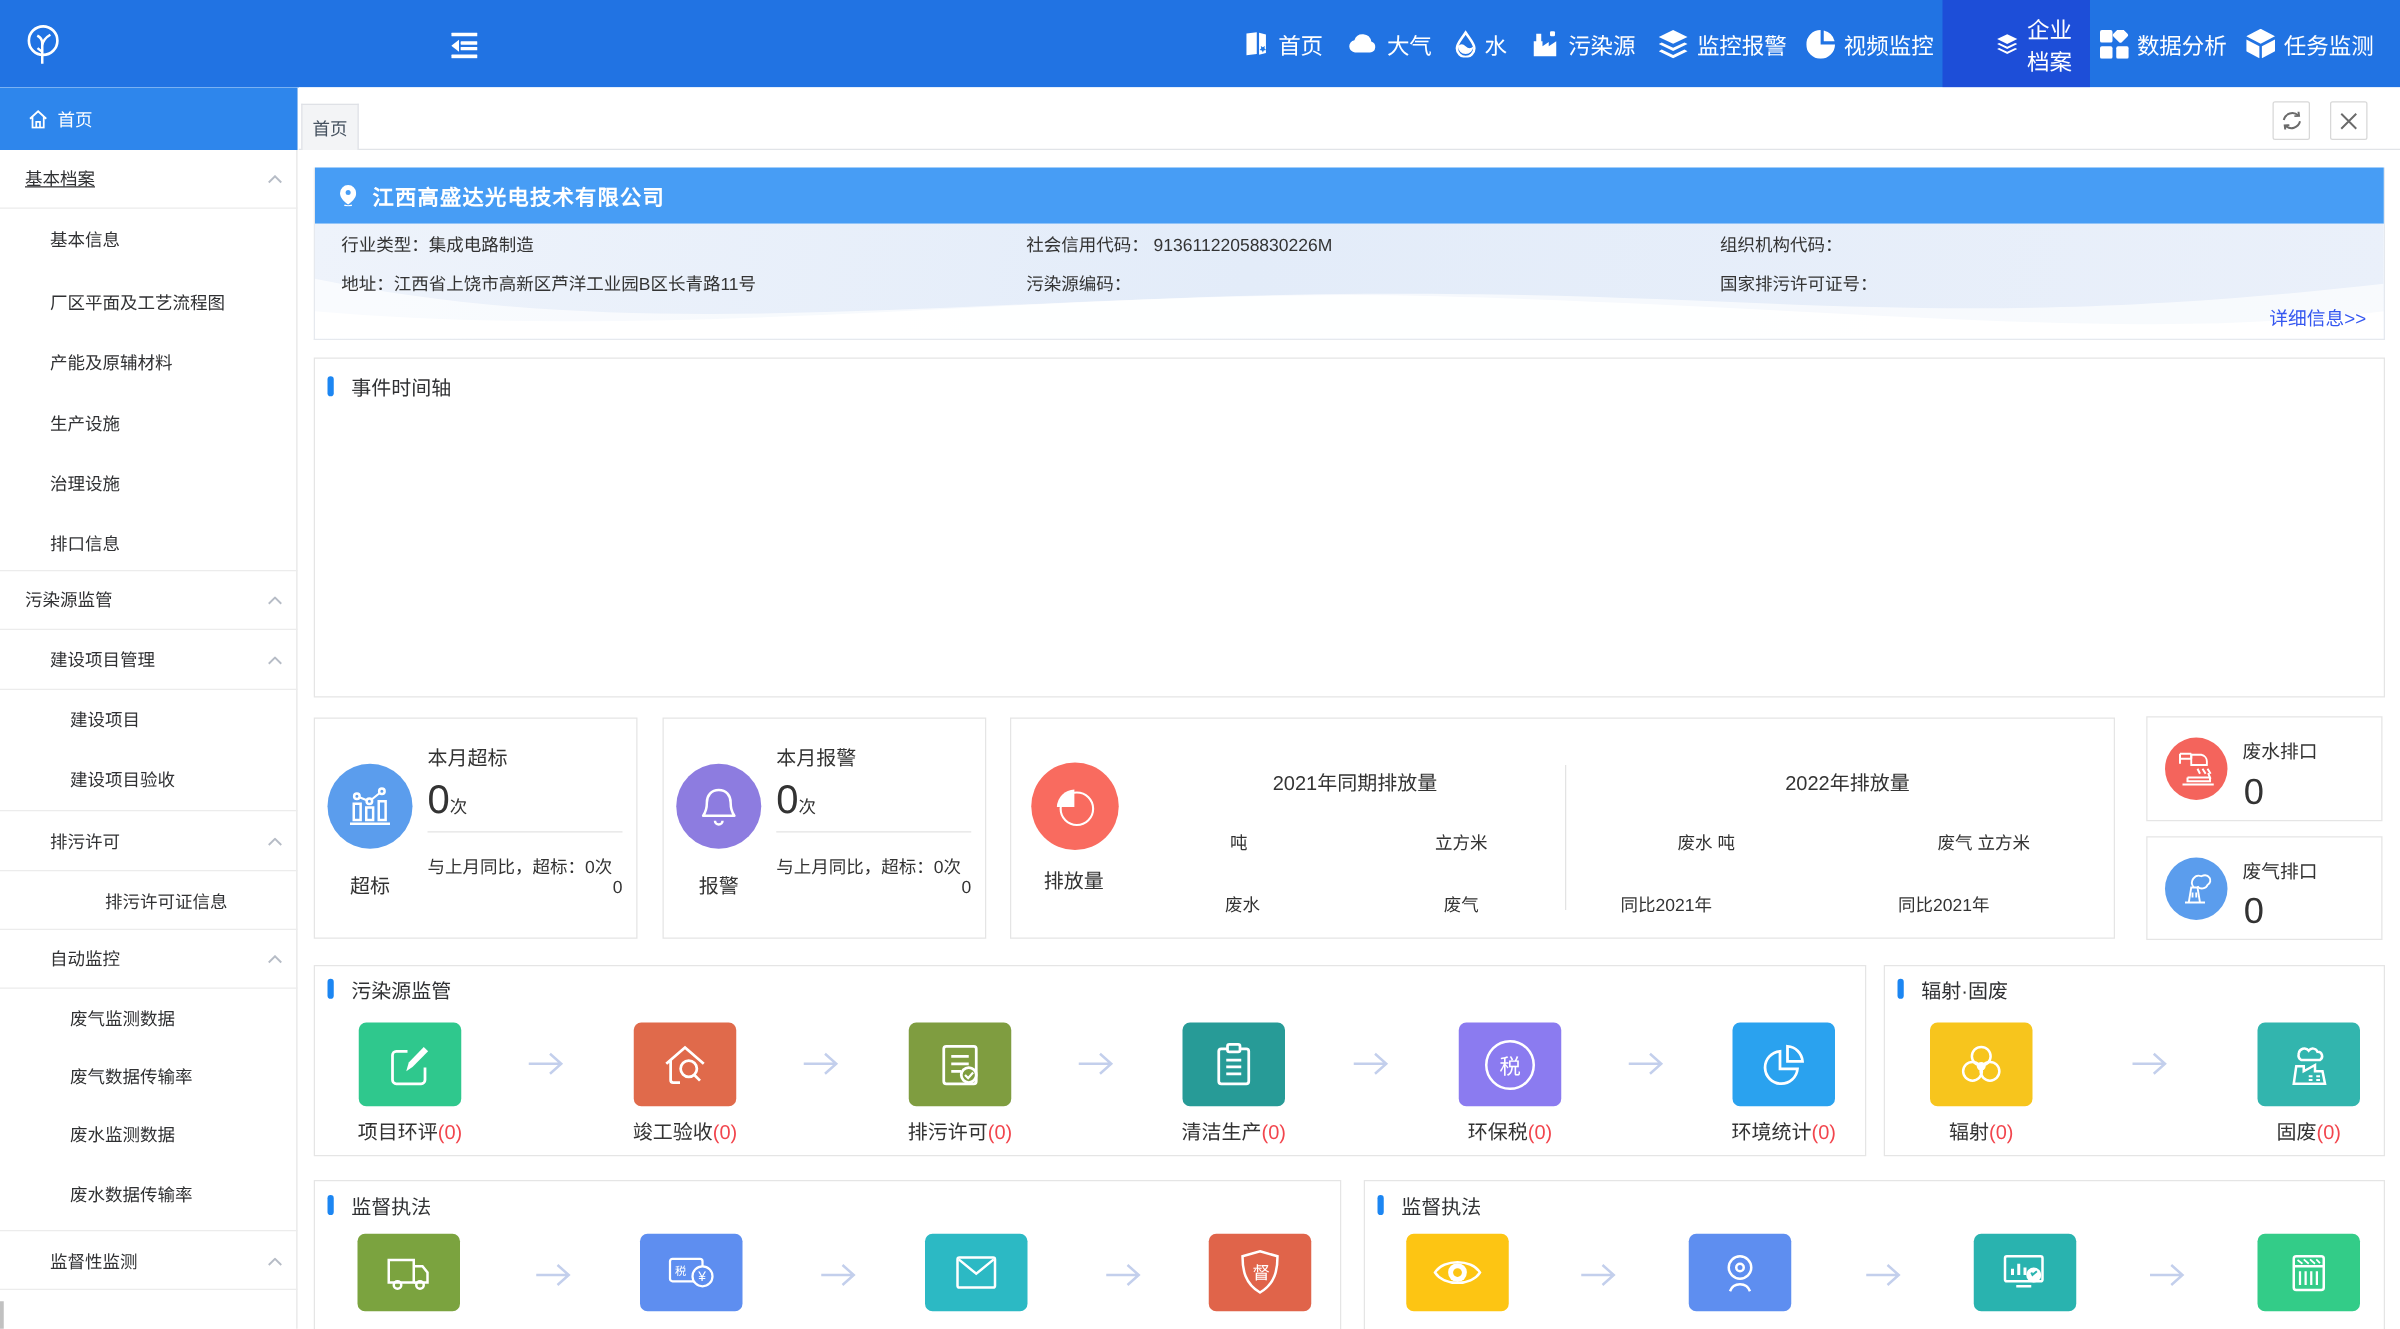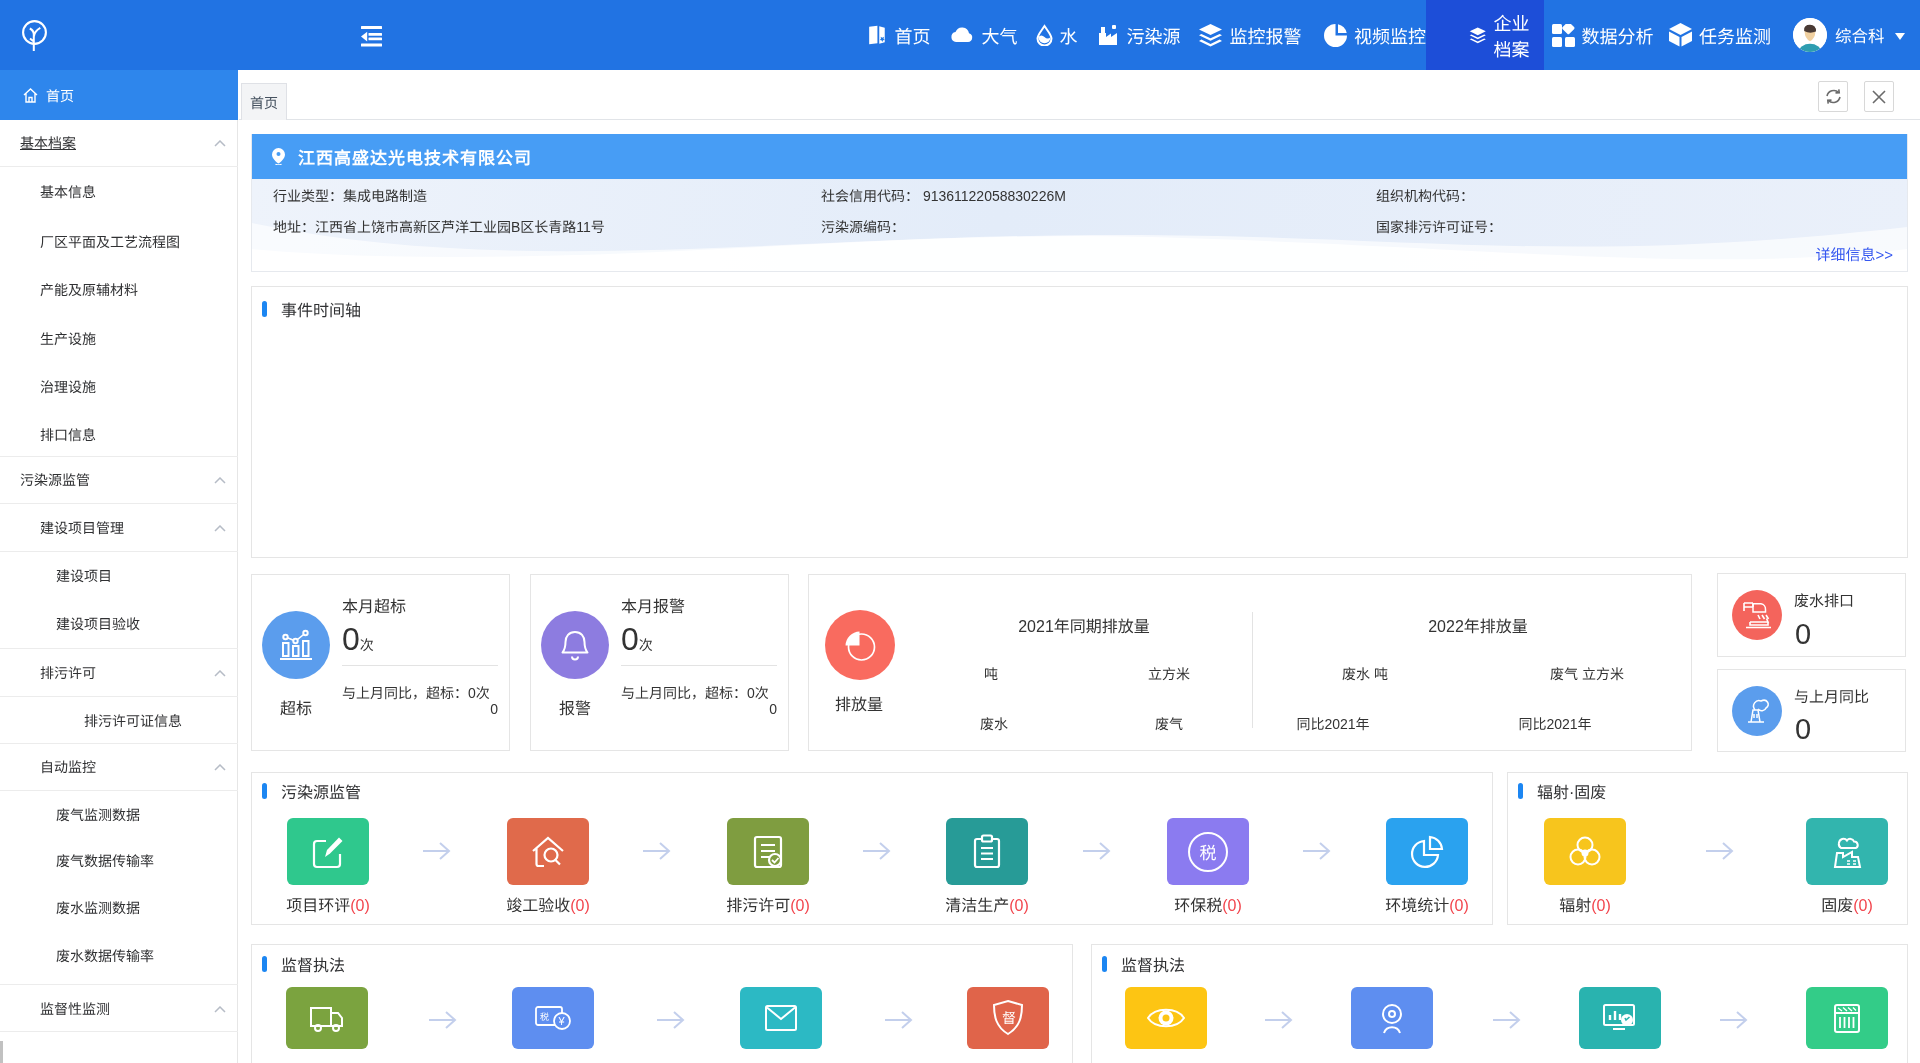--- a/index.html
+++ b/index.html
@@ -101,21 +101,21 @@
         <span>污染源</span>
       </div>
     <div class="item" style="width:121px;">
         <svg width="25" height="23" viewBox="0 0 25 23" fill="#fff">
           <path d="M12.5 0 L24 5.5 L12.5 11 L1 5.5 Z"></path>
           <path d="M12.5 14.2 L3.4 9.9 L1 11.2 L12.5 16.8 L24 11.2 L21.6 9.9 Z"></path>
           <path d="M12.5 19.9 L3.4 15.6 L1 16.9 L12.5 22.5 L24 16.9 L21.6 15.6 Z"></path>
         </svg>
         <span>监控报警</span>
       </div>
-    <div class="item" style="width:116px;justify-content:flex-end;">
+    <div class="item" style="width:116px;">
         <svg width="23" height="23" viewBox="0 0 23 23" fill="#fff">
           <path d="M11.5 0 A 11.5 11.5 0 1 0 23 11.5 L11.5 11.5 Z"></path>
           <path d="M14 0.3 A 11.5 11.5 0 0 1 22.7 9 L14 9 Z"></path>
         </svg>
         <span>视频监控</span>
       </div>
     <div class="item active" style="width:118px;">
         <svg width="25" height="23" viewBox="0 0 25 23" fill="#fff">
           <path d="M12.5 0 L24 5.5 L12.5 11 L1 5.5 Z"></path>
           <path d="M12.5 14.2 L3.4 9.9 L1 11.2 L12.5 16.8 L24 11.2 L21.6 9.9 Z"></path>
@@ -133,33 +133,20 @@
         <span>数据分析</span>
       </div>
     <div class="item" style="width:118px;">
         <svg width="23" height="24" viewBox="0 0 23 24" fill="#fff">
           <path d="M11.5 0 L23 6 L11.5 12 L0 6 Z"></path>
           <path d="M0 8.5 L10.5 14 L10.5 23.5 L0 18 Z"></path>
           <path d="M23 8.5 L12.5 14 L12.5 23.5 L23 18 Z"></path>
         </svg>
         <span>任务监测</span>
       </div>
-    <div class="userblk">
-      <div class="avatar">
-        <svg width="34" height="34" viewBox="0 0 35 35">
-          <circle cx="17.5" cy="17.5" r="17.5" fill="#fff"></circle>
-          <path d="M6 35 a11.5 8.5 0 0 1 23 0 Z" fill="#2e9db0"></path>
-          <path d="M12 14 q0 -3 1 -4 q4.5 -2.5 9 0 q1 1 1 4 q0 7 -5.5 10 q-5.5 -3 -5.5 -10" fill="#f0d0a0"></path>
-          <path d="M11.5 13 q-0.5 -6 6 -6 q6.5 0 6 7 q-2.5 -3.5 -6 -3 q-4 0.5 -6 -1" fill="#4a3b35"></path>
-          <path d="M11.5 13.5 q6 3 12 0.5 l0 -3 q-6 -3 -12 -0.5 Z" fill="#4a3b35"></path>
-        </svg>
-      </div>
-      <span class="uname">综合科</span>
-      <span class="caret"></span>
-    </div>
   </div>
 </div>
 
 <div class="sidebar">
   <div class="side-active">
     <svg style="margin-left:23px;margin-right:8px" width="15" height="15" viewBox="0 0 15 15" fill="none" stroke="#fff" stroke-width="1.4">
         <path d="M1 7 L7.5 1 L14 7 M3 5.6 L3 14 L12 14 L12 5.6 M6 14 L6 9.5 L9 9.5 L9 14"></path>
       </svg>
     <span>首页</span>
   </div>
@@ -323,21 +310,21 @@
   </div>
 
   <div class="card" style="left:1478px; top:599px; width:189px; height:83px;">
     <div class="cicon" style="left:14px; top:16px; width:50px; height:50px; background:#5b9ded;">
       <svg width="28" height="28" viewBox="0 0 28 28" fill="none" stroke="#fff" stroke-width="1.5">
         <path d="M8 25 L10 13 L15 13 L17 25 Z M5 25 L21 25"></path>
         <path d="M12 13 C8 8 13 2 18 4 C24 1 28 8 23 11 C22 14 17 15 15 12"></path>
         <path d="M11 17 L11 21 M14 17 L14 21"></path>
       </svg>
     </div>
-    <div class="small" style="position:absolute; left:76px; top:15px; font-size:15px;">与上月同比</div>
+    <div class="small" style="position:absolute; left:76px; top:15px; font-size:15px;">废气排口</div>
     <div style="position:absolute; left:77px; top:43px; font-size:29px; color:#333;">0</div>
   </div>
 
   <div class="card" style="left:12px; top:702px; width:1242px; height:153px;">
     <div class="sec-title" style="left:10px; top:6px;"><span class="bar"></span>污染源监管</div>
     <div class="isq" style="left:35px; top:45px; background:#2fc88d;">
       <svg width="38" height="38" viewBox="0 0 38 38" fill="none" stroke="#fff" stroke-width="2.2">
         <path d="M31 21 L31 31 a3 3 0 0 1 -3 3 L8 34 a3 3 0 0 1 -3 -3 L5 11 a3 3 0 0 1 3 -3 L17 8"></path>
         <path d="M16 24 L18 17 L30 4.5 L33.5 8 L21 20.5 Z" fill="#fff" stroke="none"></path>
       </svg>

